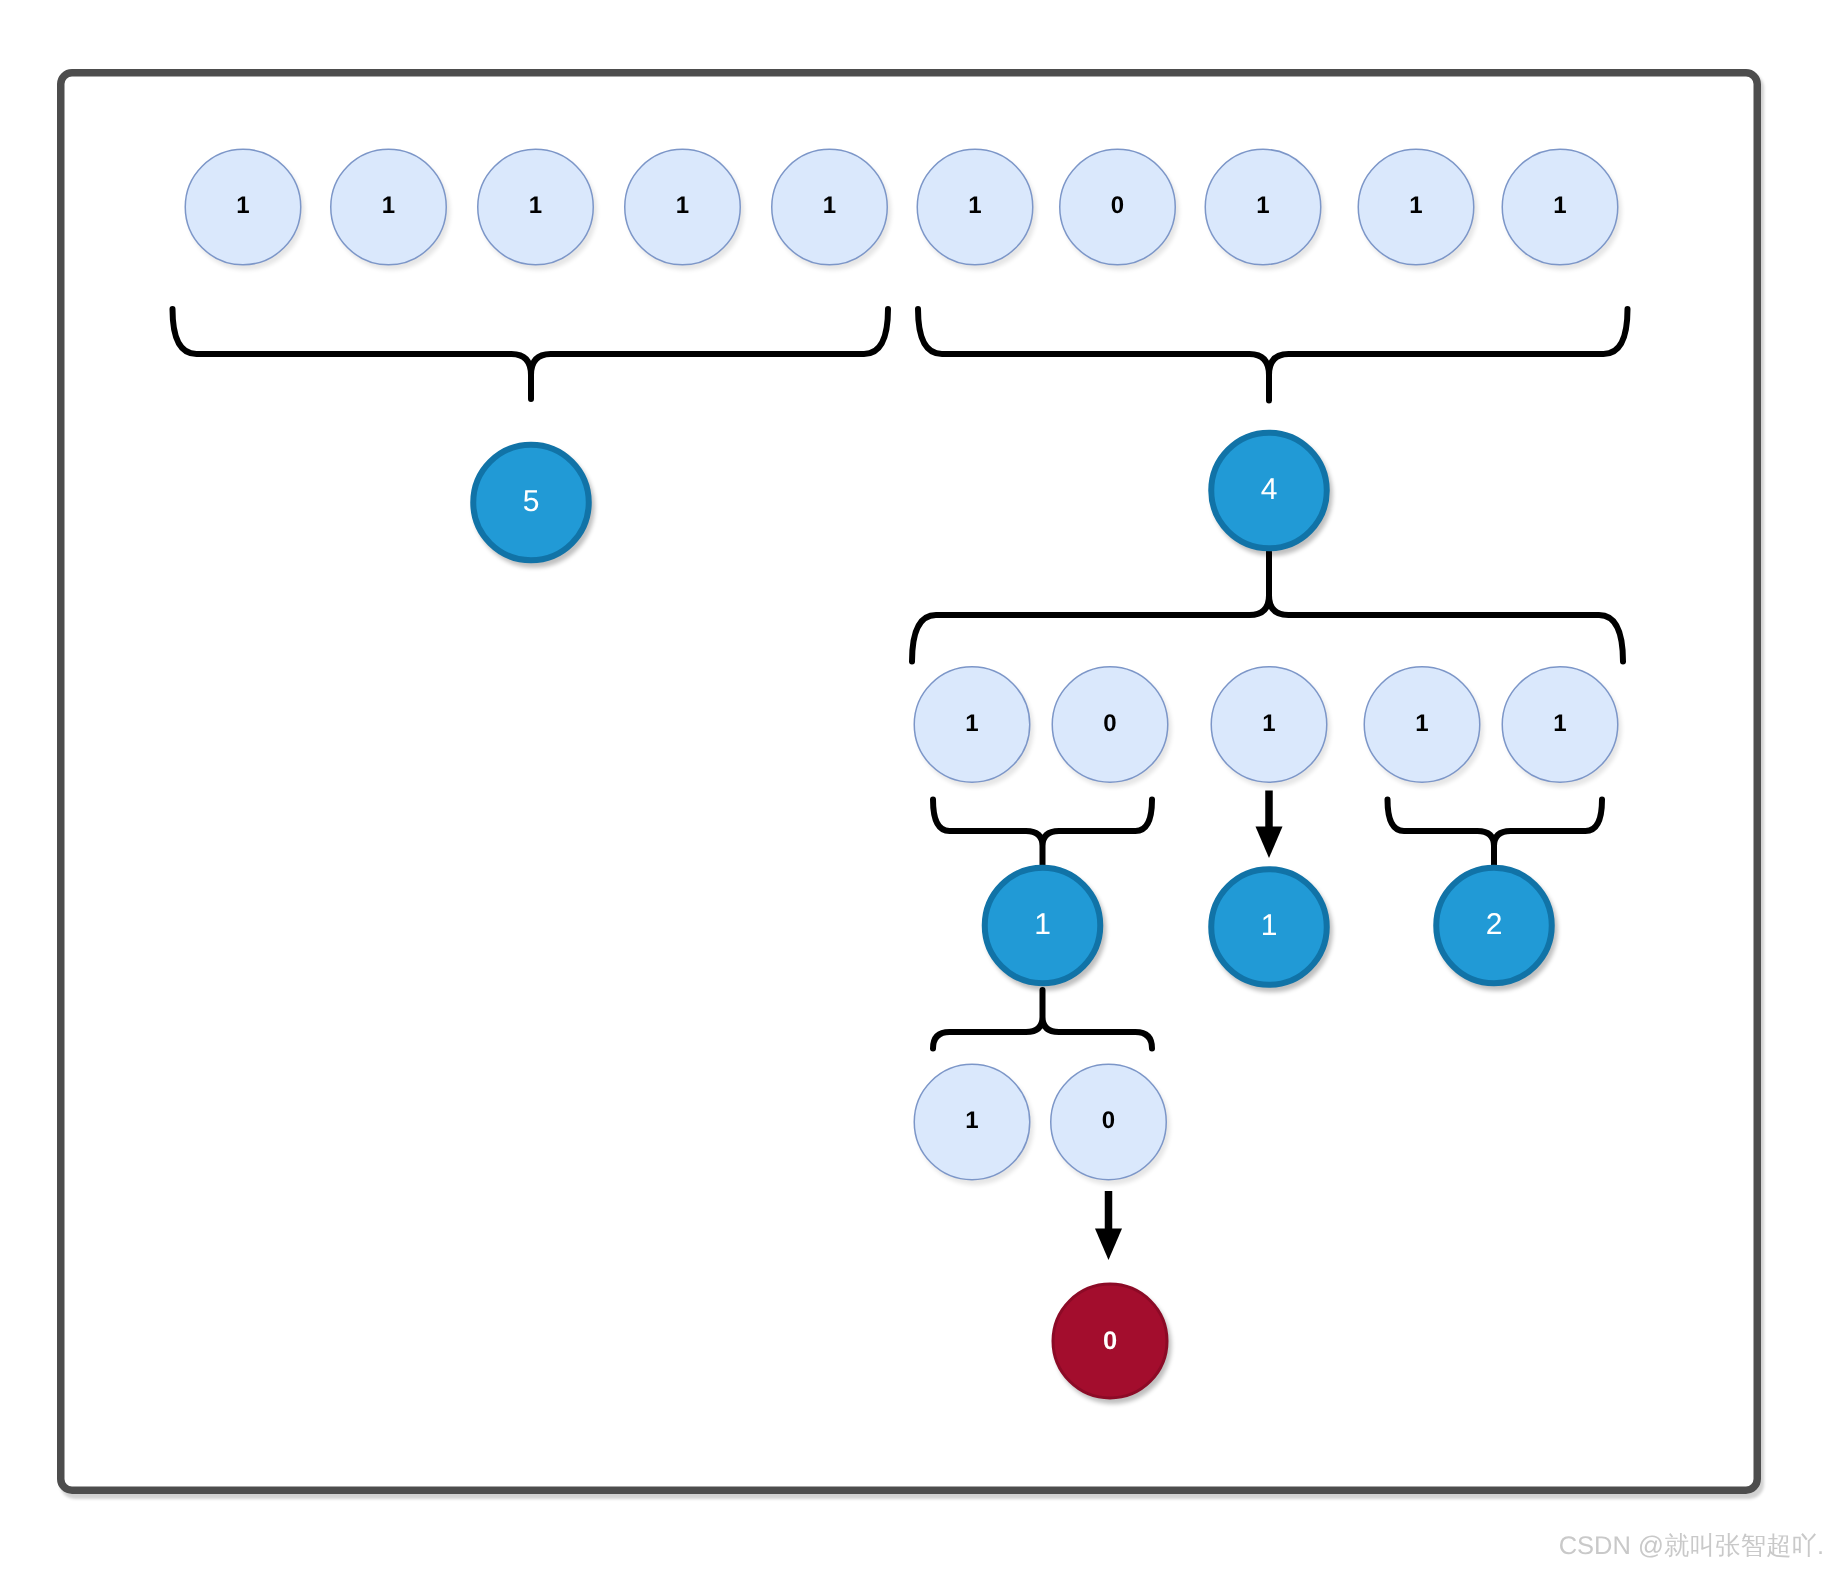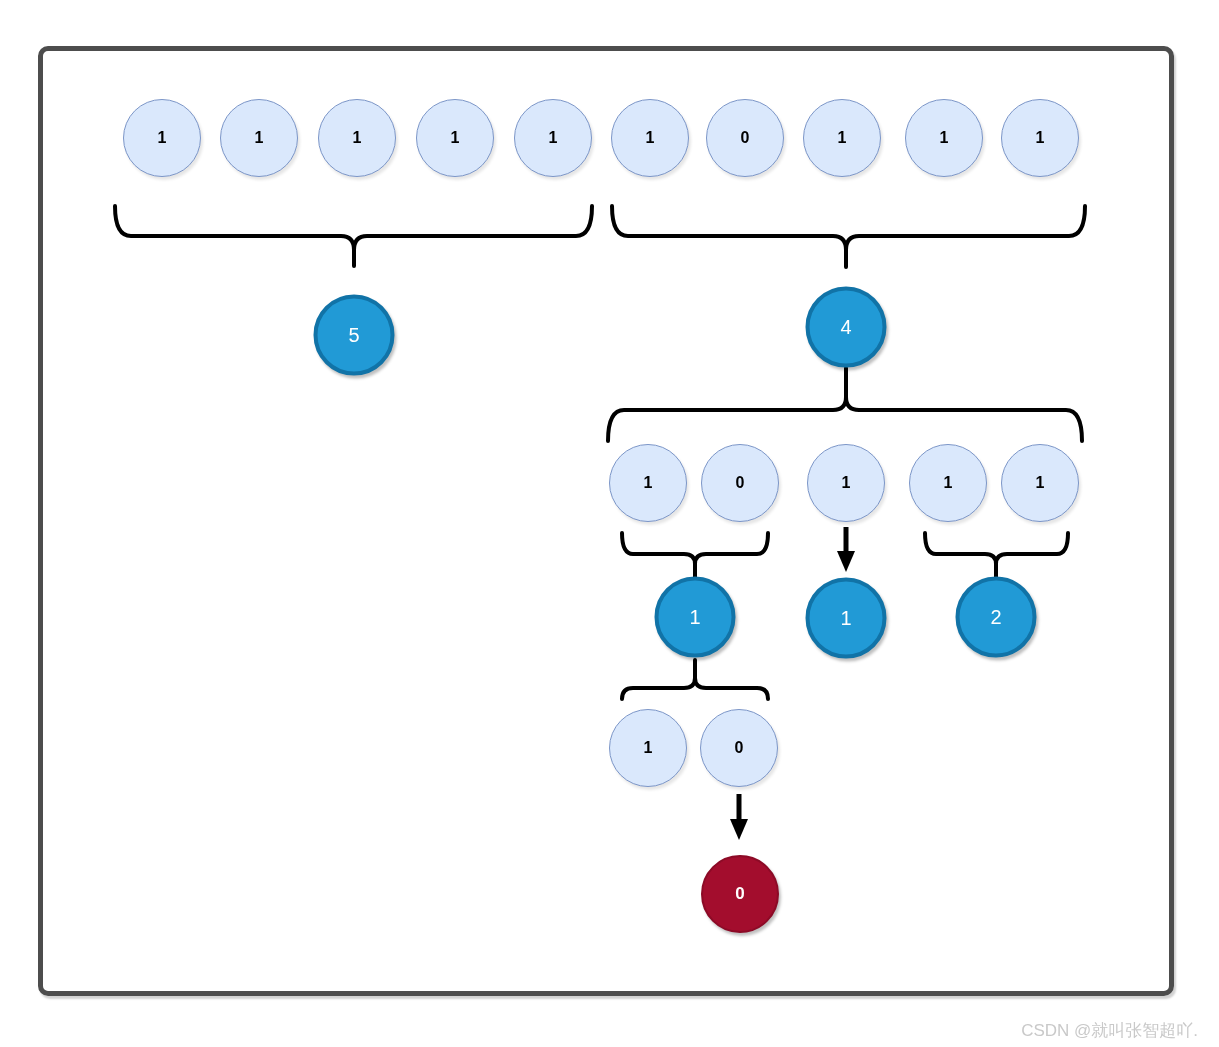--- a/index.html
+++ b/index.html
@@ -58,21 +58,21 @@
     width: 78px; height: 78px;
     background: #a30d2d;
     border: 2px solid #8c0a26;
     color: #ffffff;
     font-weight: bold;
     font-size: 17px;
     box-shadow: 2px 3px 3px rgba(0,0,0,0.25);
   }
   .watermark {
     position: absolute;
-    right: 21px; top: 1019px;
+    right: 3px; top: 1019px;
     font-size: 17px;
     color: #c9c9c9;
     white-space: nowrap;
   }
   .brace {
     fill: none;
     stroke: #000000;
     stroke-width: 4;
     stroke-linecap: round;
     stroke-linejoin: round;

